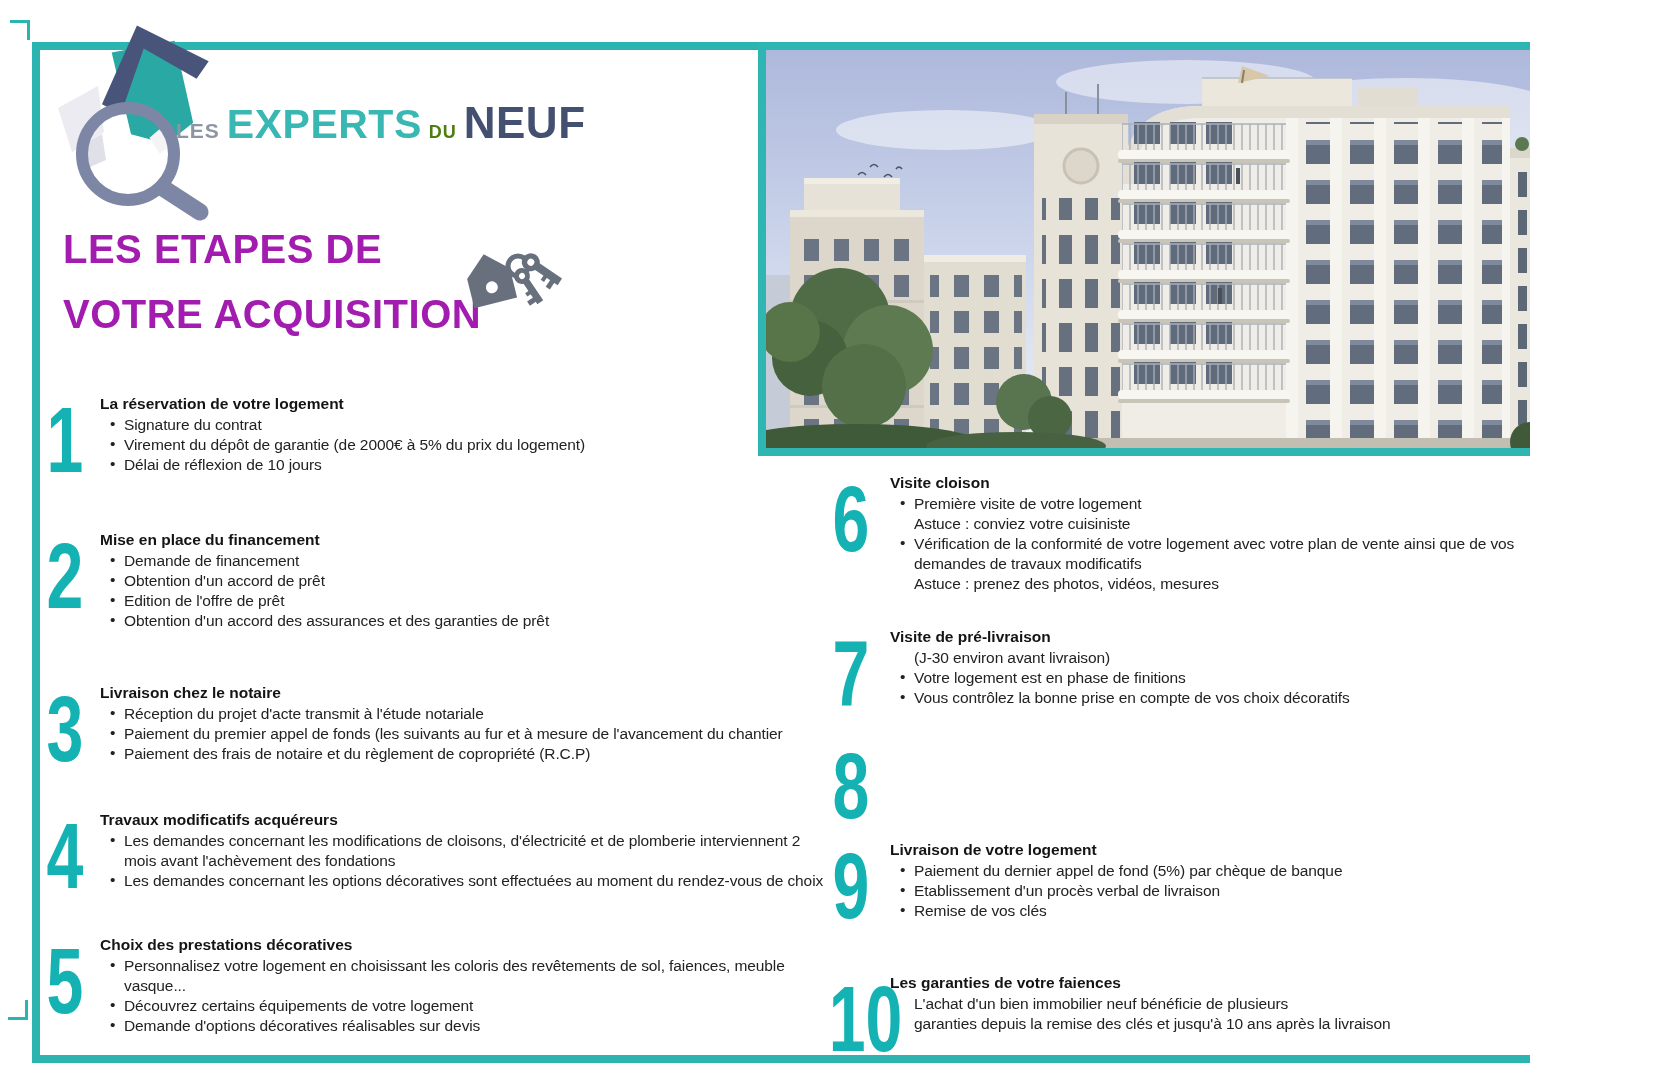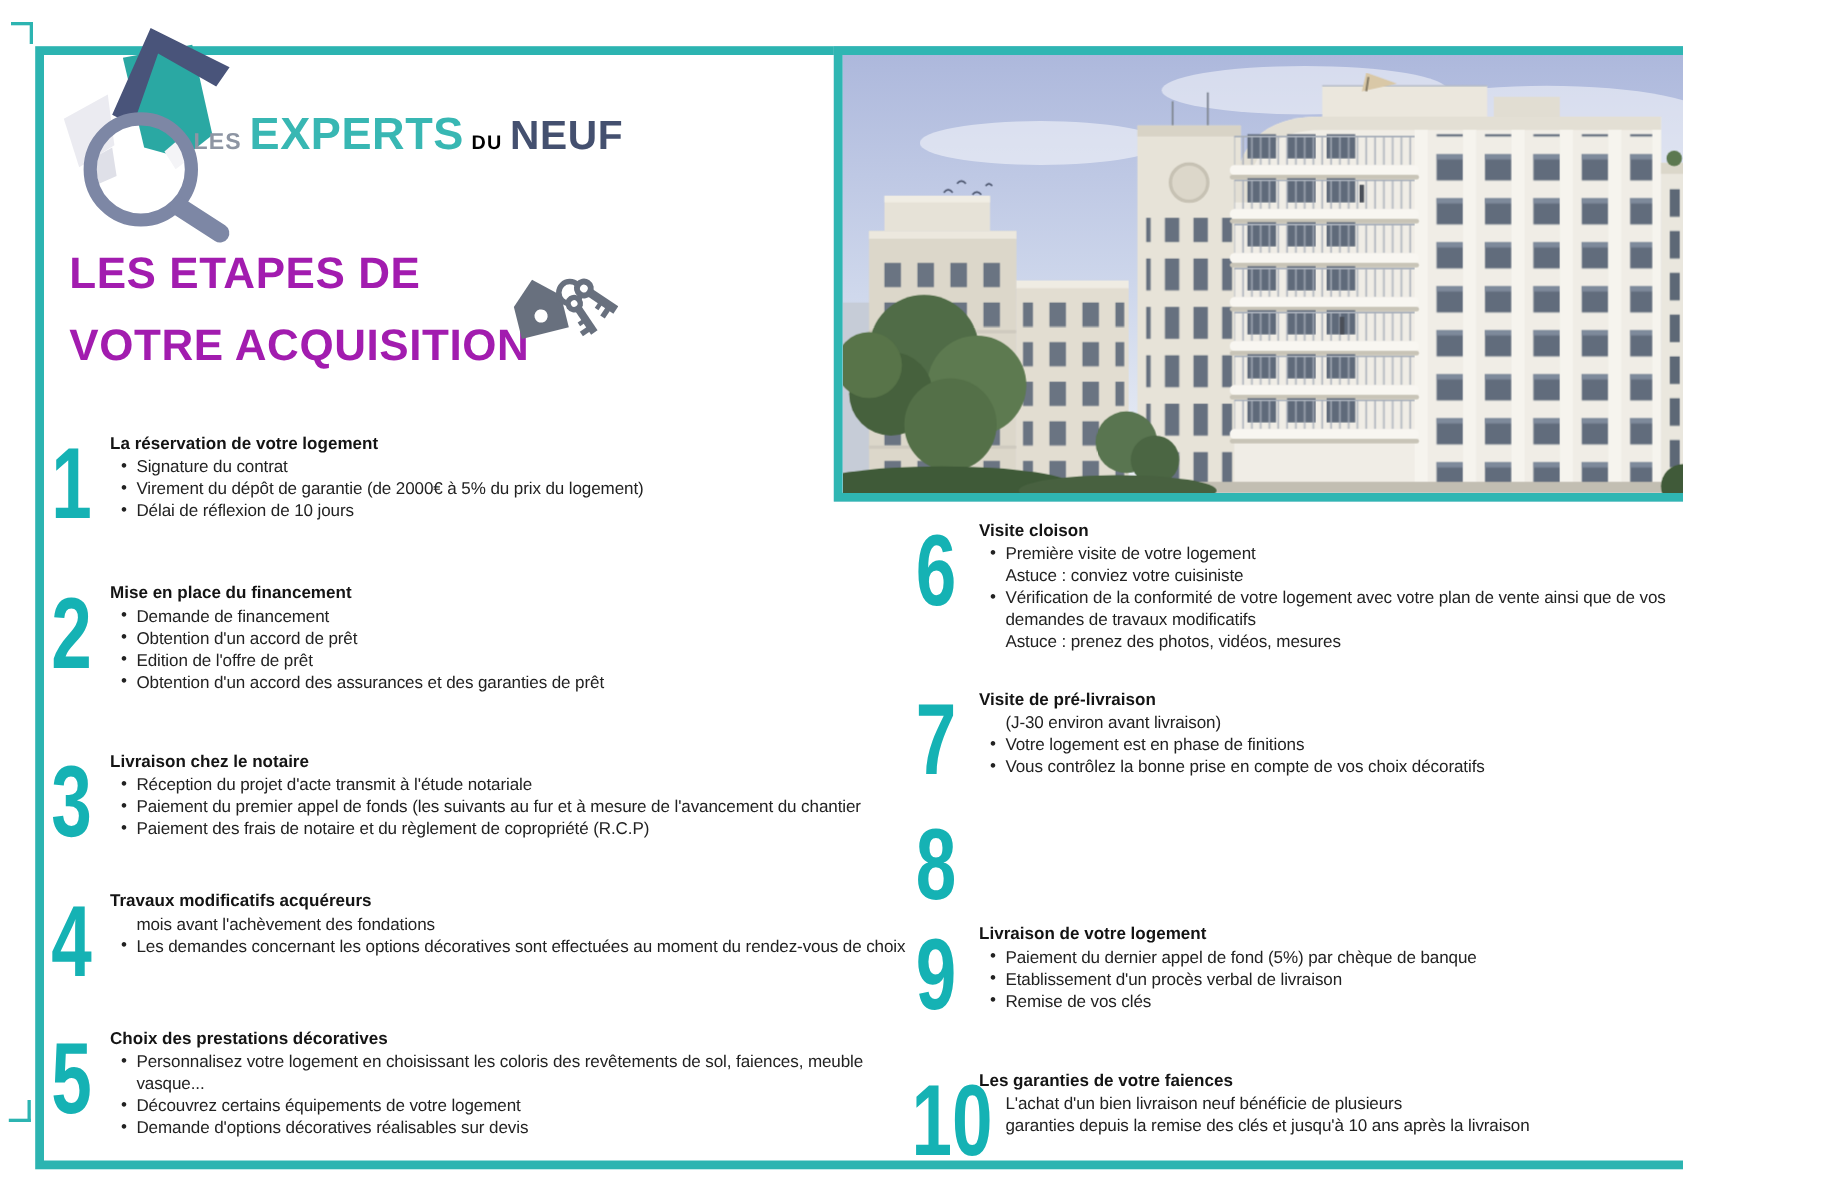--- a/index.html
+++ b/index.html
@@ -15,22 +15,22 @@
 
   
   .frame{position:absolute;left:32px;top:30px;width:1606px;height:1021px;
          border:8px solid #2cb4b1;box-sizing:border-box;}
 
   
   .logo-art{position:absolute;left:0;top:0;width:250px;height:214px;}
   .brand{position:absolute;left:176px;top:86px;display:flex;align-items:baseline;gap:7px;white-space:nowrap;}
   .brand .w-les{font-size:21px;letter-spacing:1px;color:#8d95a3;font-weight:bold;}
   .brand .w-experts{font-size:41px;font-weight:bold;color:#38b7b3;letter-spacing:0.5px;}
-  .brand .w-du{font-size:18px;font-weight:bold;color:#000000;letter-spacing:1px;}
-  .brand .w-neuf{font-size:37px;font-weight:bold;color:#44506f;letter-spacing:0.5px;}
+  .brand .w-du{font-size:18px;font-weight:bold;color:#4d7c0f;letter-spacing:1px;}
+  .brand .w-neuf{font-size:44px;font-weight:bold;color:#44506f;letter-spacing:0.5px;}
 
   
   .title{position:absolute;left:63px;top:205px;font-size:40px;line-height:65px;
          font-weight:bold;color:#a21caf;letter-spacing:0.5px;}
 
   .keys-art{position:absolute;left:462px;top:228px;width:100px;height:82px;}
 
   
   .photo{position:absolute;left:758px;top:30px;width:880px;height:414px;
          border:8px solid #2fb6b3;box-sizing:border-box;overflow:hidden;background:#cdd6ea;}
@@ -288,20 +288,21 @@
           <div class="step-heading">Livraison chez le notaire</div>
           <div class="step-item bullet">Réception du projet d'acte transmit à l'étude notariale</div>
           <div class="step-item bullet">Paiement du premier appel de fonds (les suivants au fur et à mesure de l'avancement du chantier</div>
           <div class="step-item bullet">Paiement des frais de notaire et du règlement de copropriété (R.C.P)</div>
         </div>
       </div>
       <div class="step">
         <div class="step-number">4</div>
         <div class="step-body">
           <div class="step-heading">Travaux modificatifs acquéreurs</div>
+          <div class="step-item bullet">Les demandes concernant les modifications de cloisons, d'électricité et de plomberie interviennent 2</div>
           <div class="step-item plain">mois avant l'achèvement des fondations</div>
           <div class="step-item bullet">Les demandes concernant les options décoratives sont effectuées au moment du rendez-vous de choix</div>
         </div>
       </div>
       <div class="step">
         <div class="step-number">5</div>
         <div class="step-body">
           <div class="step-heading">Choix des prestations décoratives</div>
           <div class="step-item bullet">Personnalisez votre logement en choisissant les coloris des revêtements de sol, faiences, meuble</div>
           <div class="step-item plain">vasque...</div>
@@ -340,19 +341,19 @@
           <div class="step-heading">Livraison de votre logement</div>
           <div class="step-item bullet">Paiement du dernier appel de fond (5%) par chèque de banque</div>
           <div class="step-item bullet">Etablissement d'un procès verbal de livraison</div>
           <div class="step-item bullet">Remise de vos clés</div>
         </div>
       </div>
       <div class="step">
         <div class="step-number">10</div>
         <div class="step-body">
           <div class="step-heading">Les garanties de votre faiences</div>
-          <div class="step-item plain">L'achat d'un bien livraison neuf bénéficie de plusieurs</div>
+          <div class="step-item plain">L'achat d'un bien immobilier neuf bénéficie de plusieurs</div>
           <div class="step-item plain">garanties depuis la remise des clés et jusqu'à 10 ans après la livraison</div>
         </div>
       </div>
     </div>
 
 </div>
 
 </body></html>

